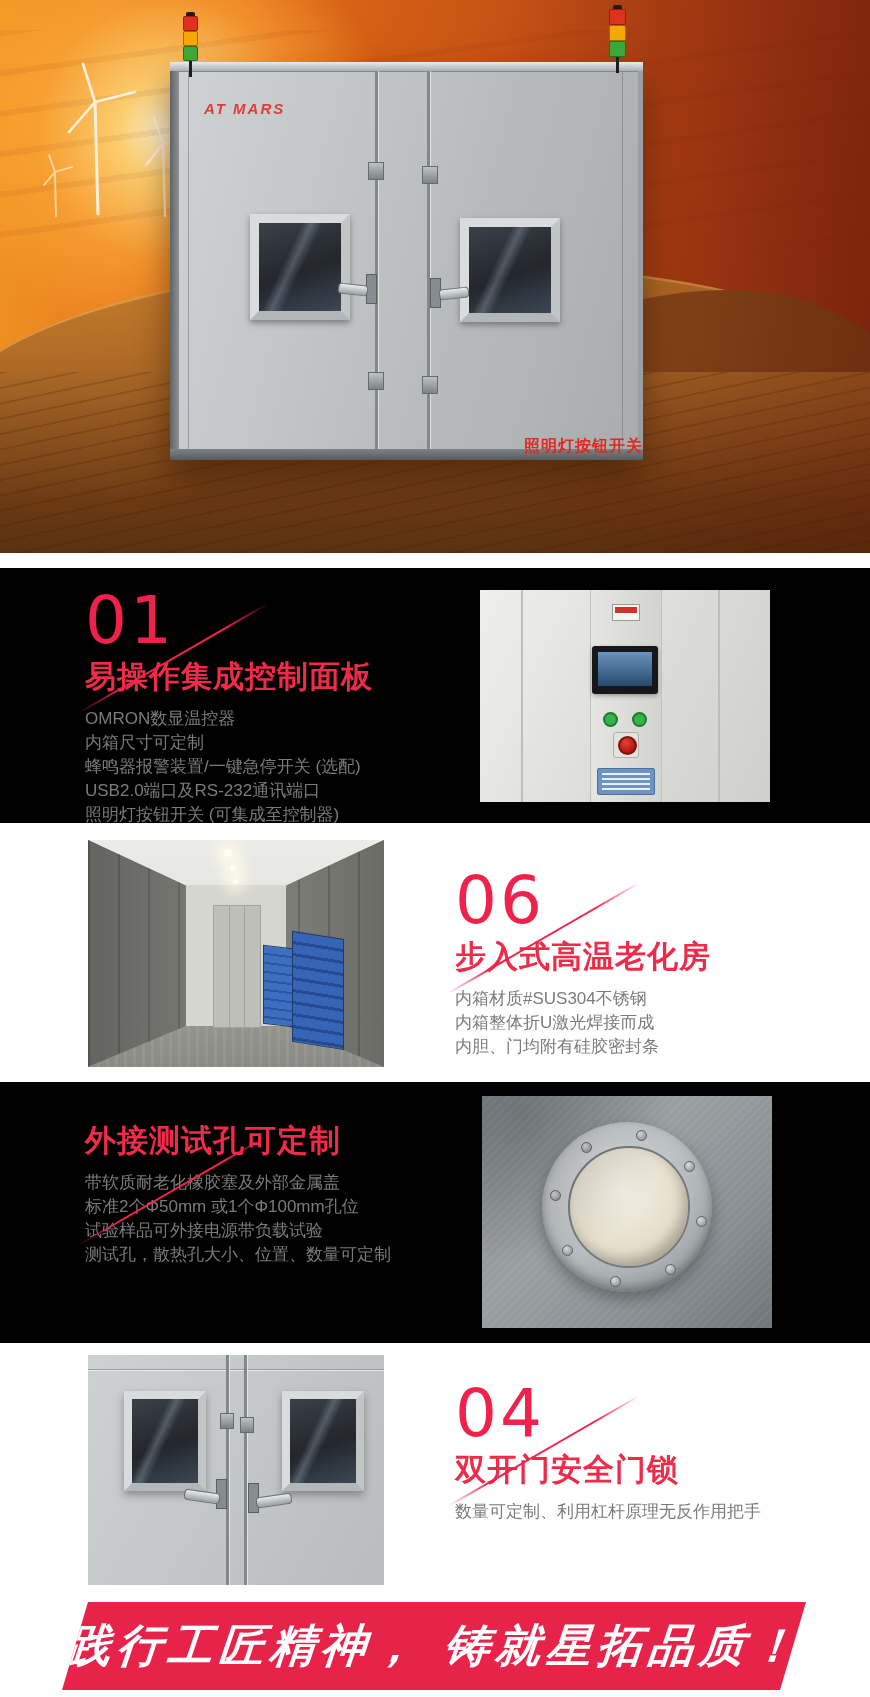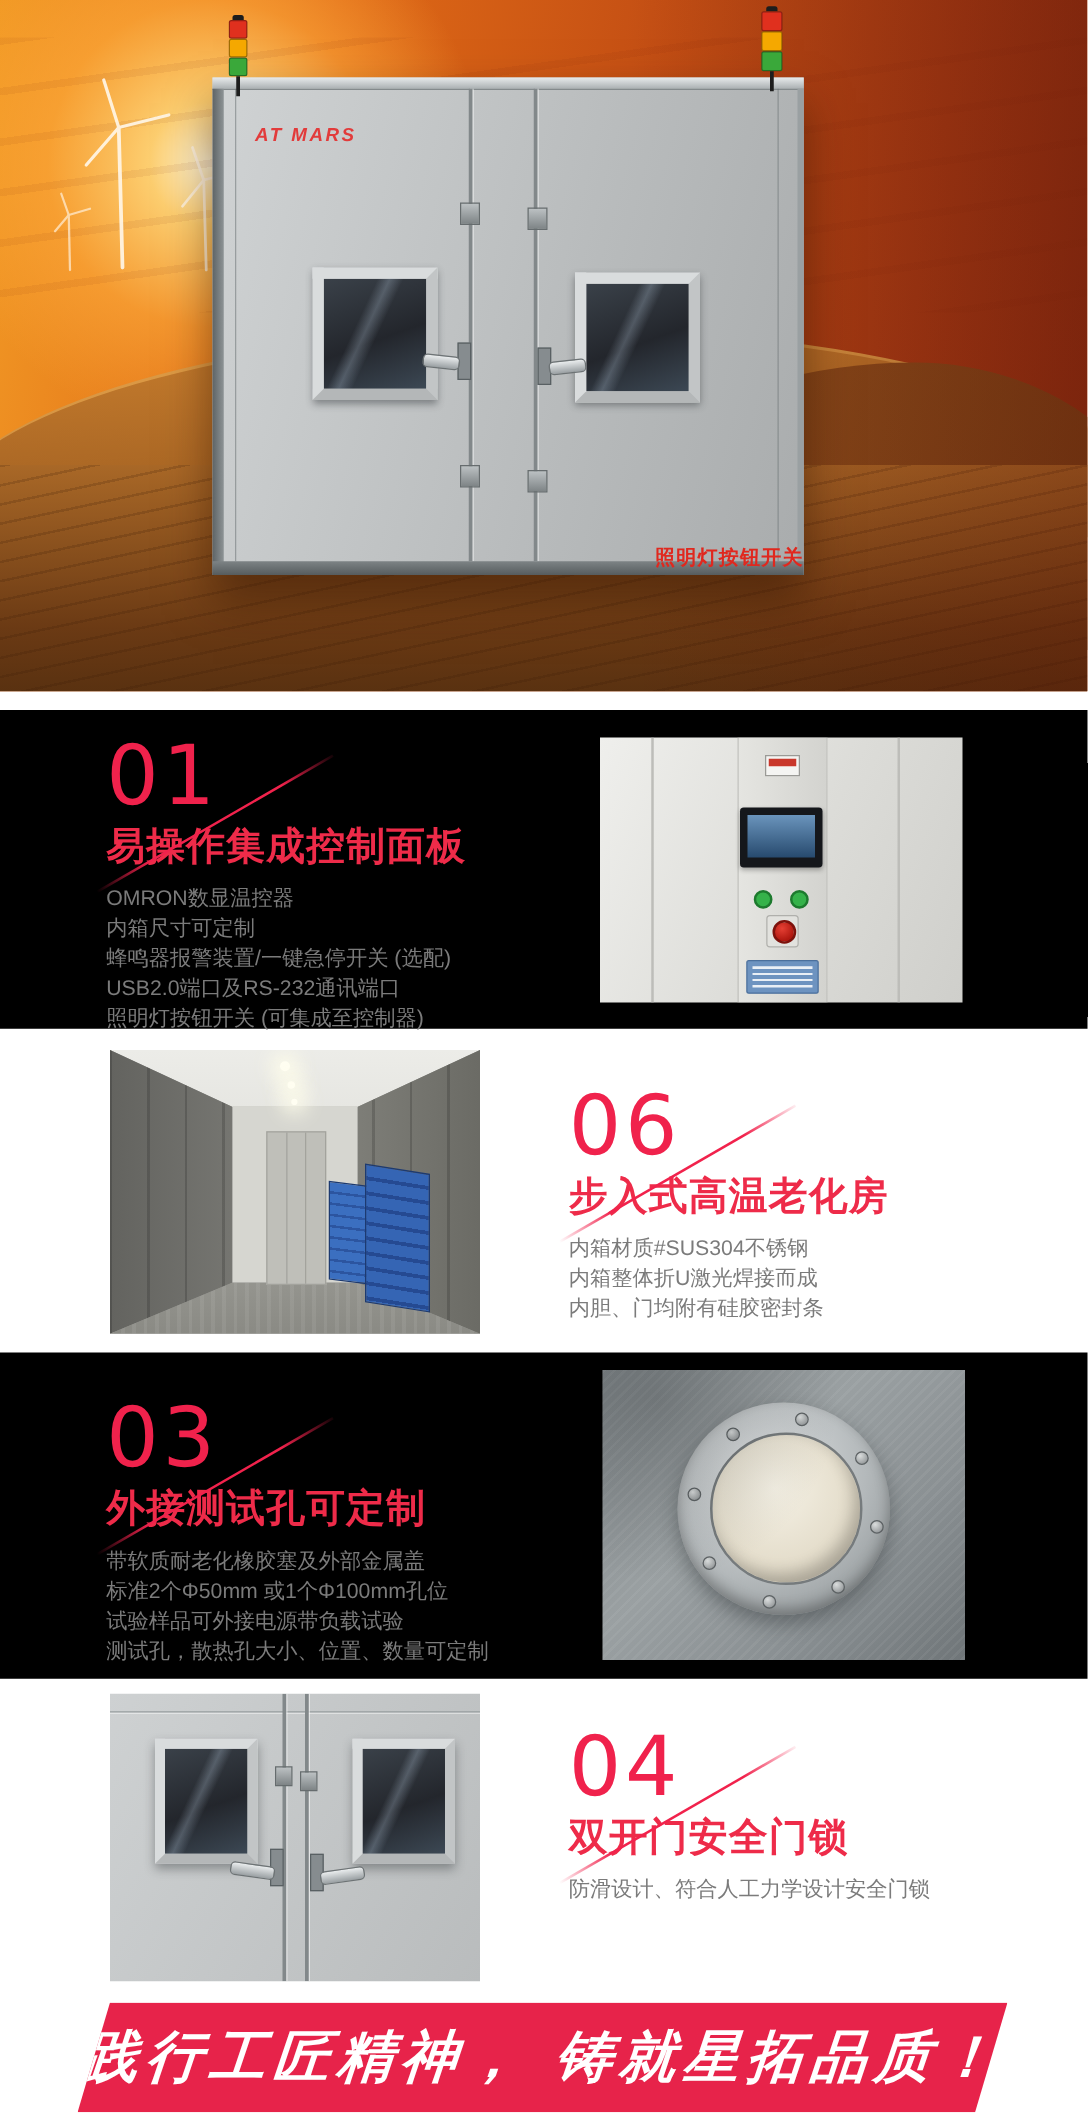--- a/index.html
+++ b/index.html
@@ -240,21 +240,20 @@
       <div class="line">内胆、门均附有硅胶密封条</div>
     </div>
   </div>
 </section>
 
 <div class="gap" style="height:15px;"></div>
 
 <section class="card gray" style="height:261px;">
   <div class="txt" style="left:85px;top:36px;">
     <div class="head">
-      <div class="num">03</div>
       <div class="slash"></div>
       <div class="title">外接测试孔可定制</div>
     </div>
     <div class="lines">
       <div class="line">带软质耐老化橡胶塞及外部金属盖</div>
       <div class="line">标准2个Φ50mm 或1个Φ100mm孔位</div>
       <div class="line">试验样品可外接电源带负载试验</div>
       <div class="line">测试孔，散热孔大小、位置、数量可定制</div>
     </div>
   </div>
@@ -292,21 +291,21 @@
     <div class="hplate" style="left:160px;top:128px;"></div>
     <div class="lever" style="left:168px;top:140px;width:34px;transform:rotate(-8deg);"></div>
   </div>
   <div class="txt" style="left:455px;top:38px;">
     <div class="head">
       <div class="num">04</div>
       <div class="slash"></div>
       <div class="title">双开门安全门锁</div>
     </div>
     <div class="lines">
-      <div class="line">防滑设计、符合人工力学设计安全门锁</div>
+      <div class="line">数量可定制、利用杠杆原理无反作用把手</div>
     </div>
   </div>
 </section>
 
 <div class="banner-wrap">
   <div class="banner">
     <div class="banner-text">践行工匠精神， 铸就星拓品质！</div>
   </div>
 </div>
 

